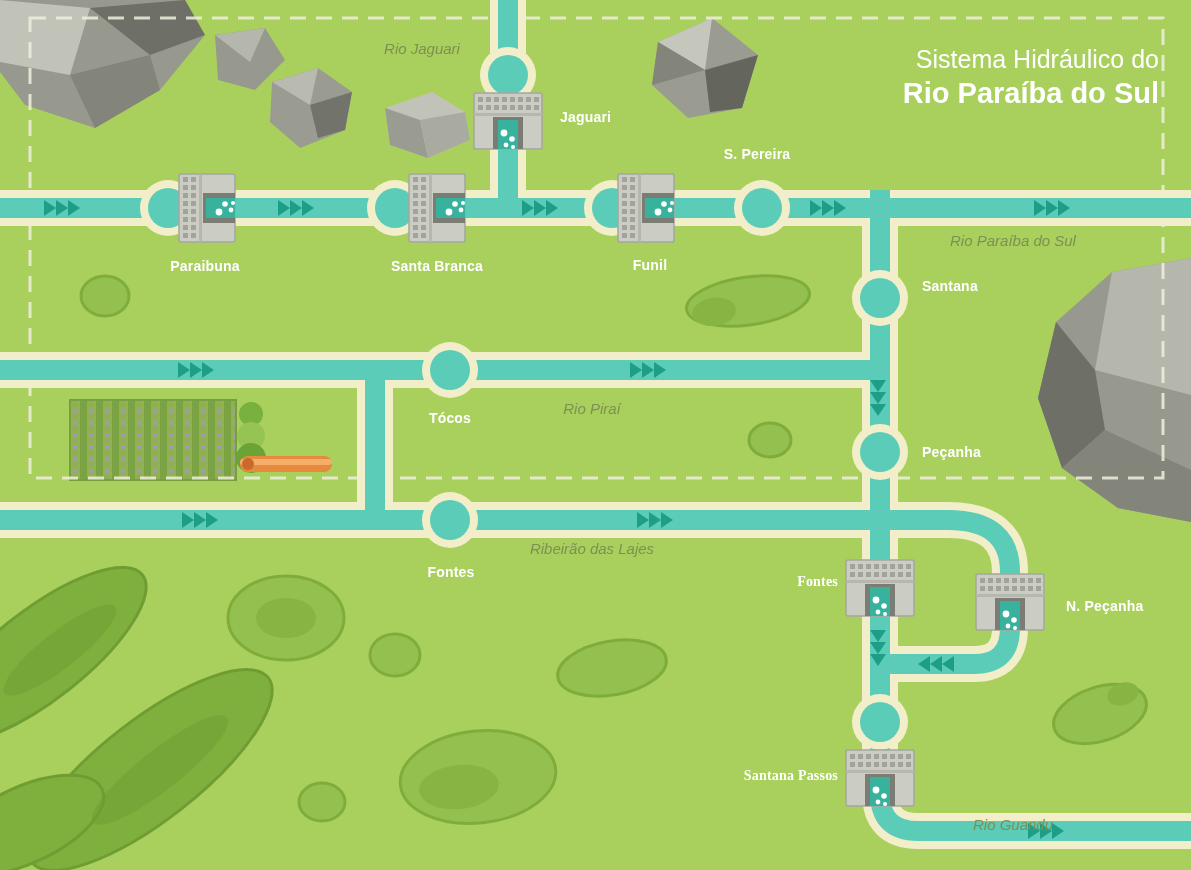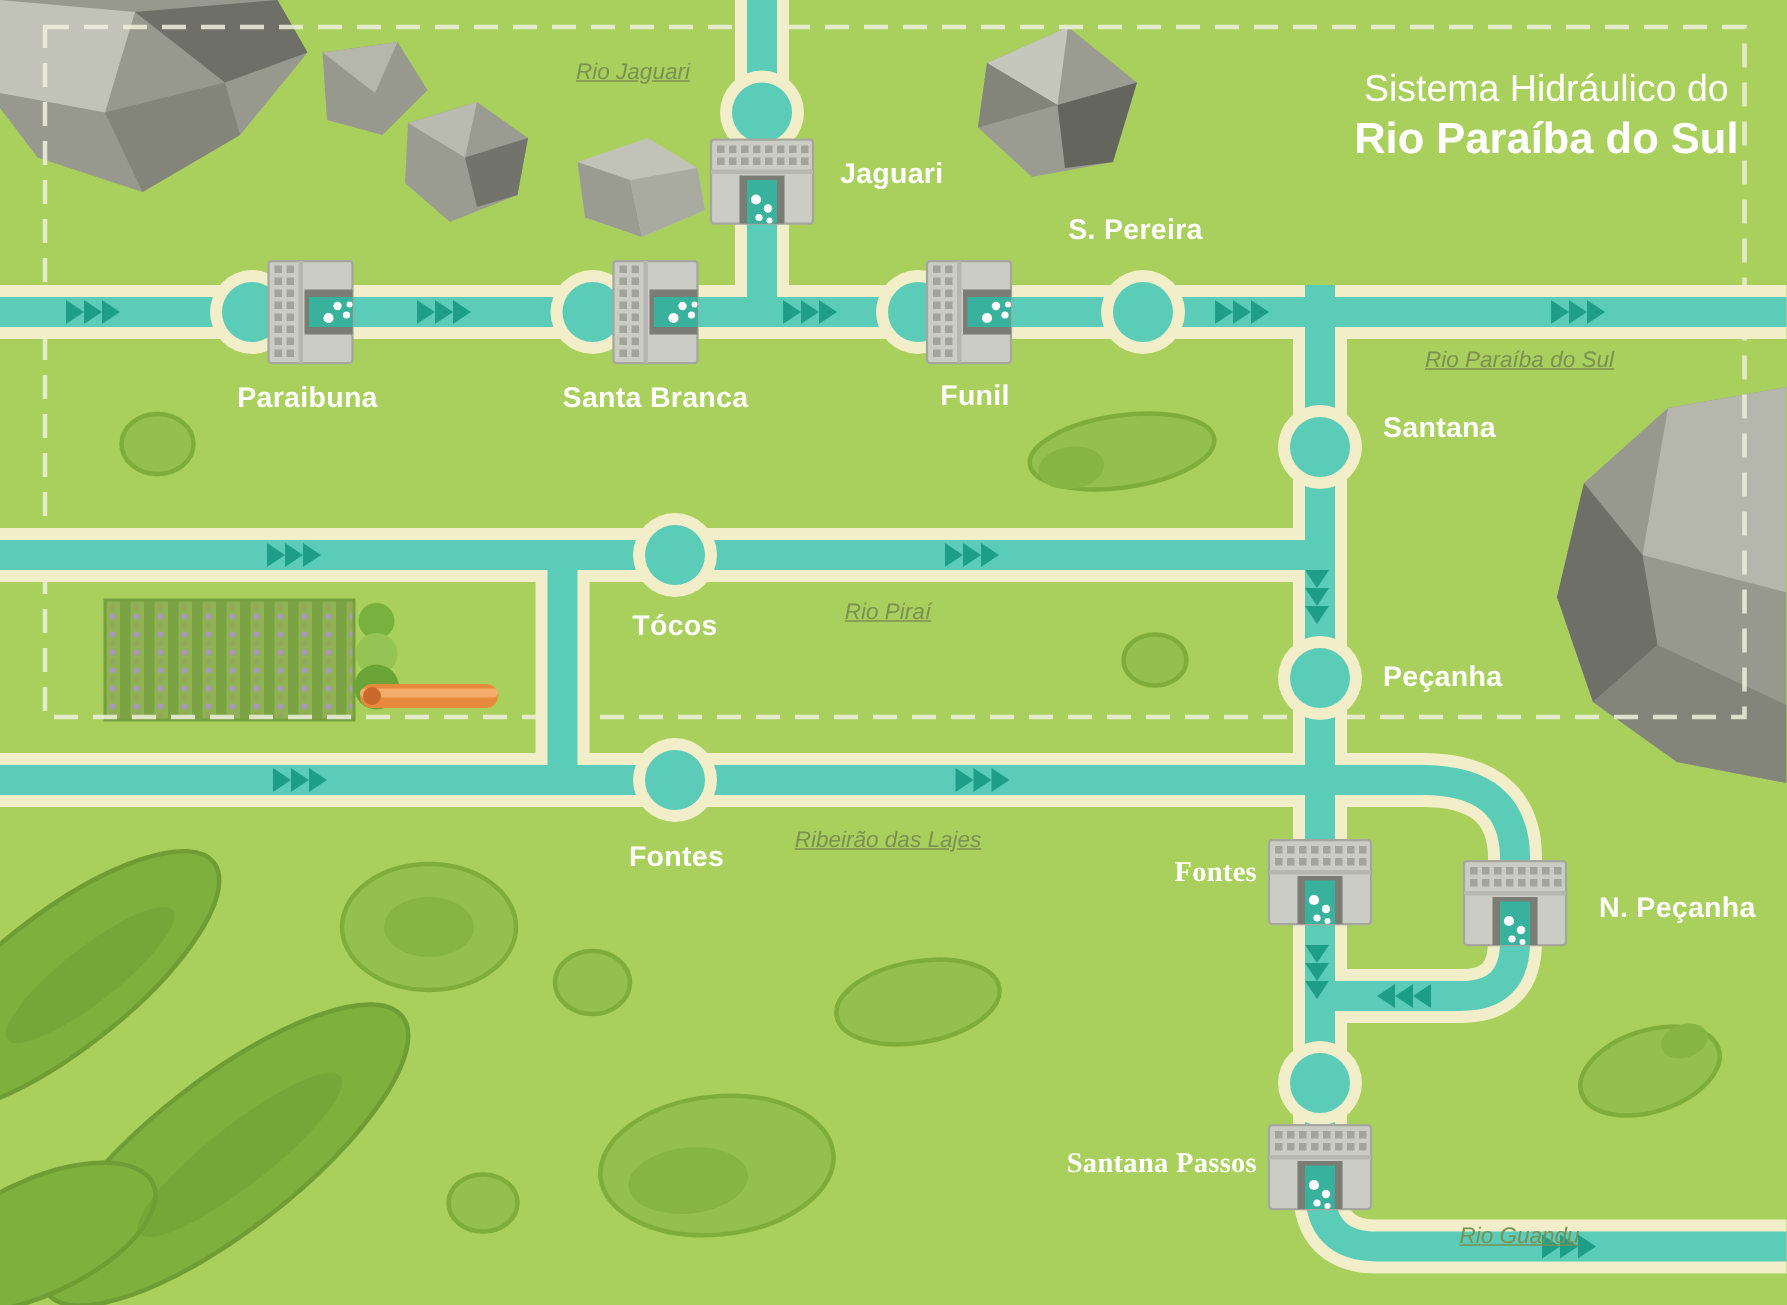--- a/index.html
+++ b/index.html
@@ -2,30 +2,30 @@
 <html><head>
 <meta charset="utf-8">
 <style>
   html,body{margin:0;padding:0;background:#8fb54e;}
   .canvas{
     position:relative;width:1191px;height:870px;overflow:hidden;
     background:#a9d05c;font-family:"Liberation Sans",sans-serif;
   }
   .canvas svg{position:absolute;left:0;top:0;}
   .label{
-    position:absolute;color:#ffffff;font-weight:bold;font-size:19px;
+    position:absolute;color:#ffffff;font-weight:bold;font-size:14px;
     white-space:nowrap;transform:translate(-50%,-50%);letter-spacing:.2px;
   }
   .label.anchor-left{transform:translate(0,-50%);}
   .label.anchor-right{transform:translate(-100%,-50%);font-family:Liberation Serif, serif;}
   .river-label{
     position:absolute;color:#7d9053;font-style:italic;font-size:15px;
-    white-space:nowrap;transform:translate(-50%,-50%);text-decoration:underline;
+    white-space:nowrap;transform:translate(-50%,-50%);
   }
-  .title{position:absolute;right:32px;top:44px;text-align:center;color:#fff;line-height:1.25;}
+  .title{position:absolute;right:32px;top:44px;text-align:right;color:#fff;line-height:1.25;}
   .title .l1{font-size:25px;font-weight:normal;}
   .title .l2{font-size:29px;font-weight:bold;}
 </style>
 </head>
 <body>
 
 <div class="canvas">
 
   <svg width="1191" height="870" viewBox="0 0 1191 870">
     <defs>
@@ -265,16 +265,16 @@
   <div class="label anchor-left" style="left:922px;top:452px">Peçanha</div>
   <div class="label" style="left:450px;top:418px">Tócos</div>
   <div class="label" style="left:451px;top:572px">Fontes</div>
   <div class="label anchor-right" style="left:838px;top:582px">Fontes</div>
   <div class="label anchor-left" style="left:1066px;top:606px">N. Peçanha</div>
   <div class="label anchor-right" style="left:838px;top:776px">Santana Passos</div>
 
   <div class="river-label" style="left:422px;top:48px">Rio Jaguari</div>
   <div class="river-label" style="left:1013px;top:240px">Rio Paraíba do Sul</div>
   <div class="river-label" style="left:592px;top:408px">Rio Piraí</div>
-  <div class="river-label" style="left:592px;top:560px">Ribeirão das Lajes</div>
+  <div class="river-label" style="left:592px;top:548px">Ribeirão das Lajes</div>
   <div class="river-label" style="left:1013px;top:824px">Rio Guandu</div>
 
 </div>
 
 </body></html>

